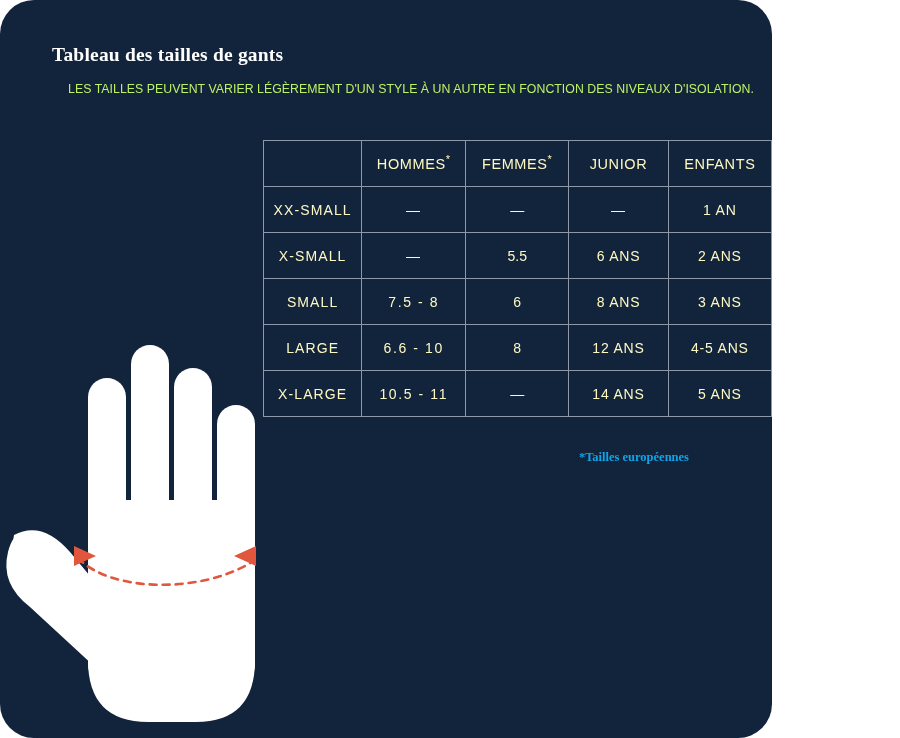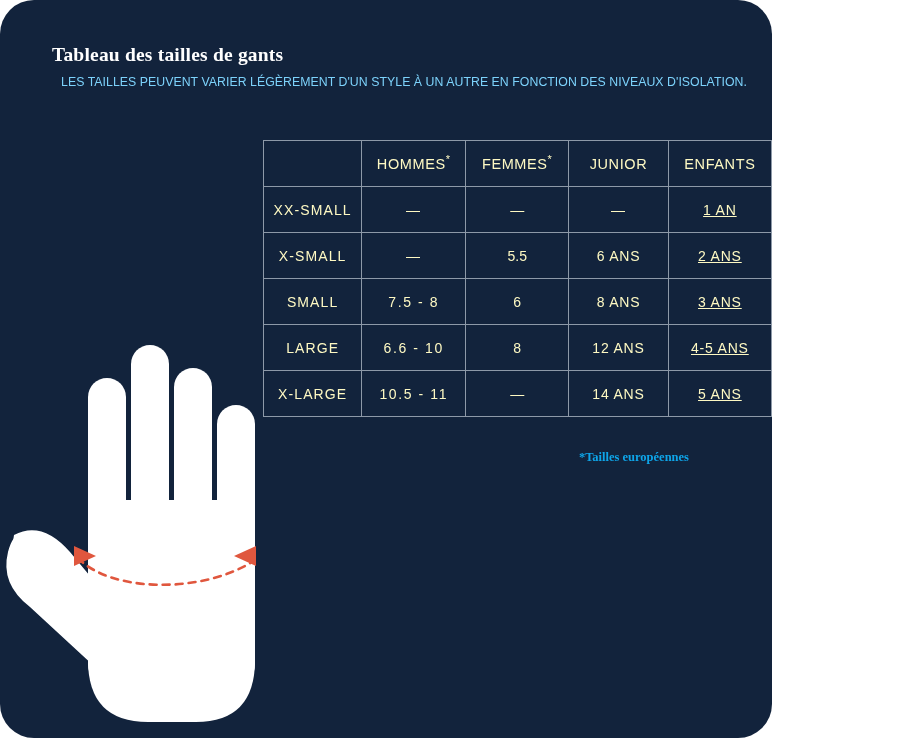--- a/index.html
+++ b/index.html
@@ -38,22 +38,22 @@
     margin: 0 0 9px 0;
   }
   .subtitle {
     font-size: 12.3px;
     color: #e8ecf2;
     margin: 0 0 3px 0;
     letter-spacing: 0.05px;
   }
   .subtitle2 {
     font-size: 12.3px;
-    color: #7dd3fc;
-    margin: 9px;
+    color: #bef264;
+    margin: 16px;
     letter-spacing: 0.05px;
   }
 
   
   .table-wrap {
     position: absolute;
     left: 263px;
     top: 140px;
   }
   table.size-table {
@@ -93,21 +93,20 @@
   .cell-f {
     font-size: 15px;
   }
   .cell-j {
     font-size: 12.5px;
     letter-spacing: 0.8px;
   }
   .cell-e {
     font-size: 12.5px;
     letter-spacing: 0.8px;
-    text-decoration: underline;
   }
   .dash {
     font-size: 15px;
   }
   sup.star {
     font-size: 11px;
     vertical-align: super;
     line-height: 0;
   }
 

